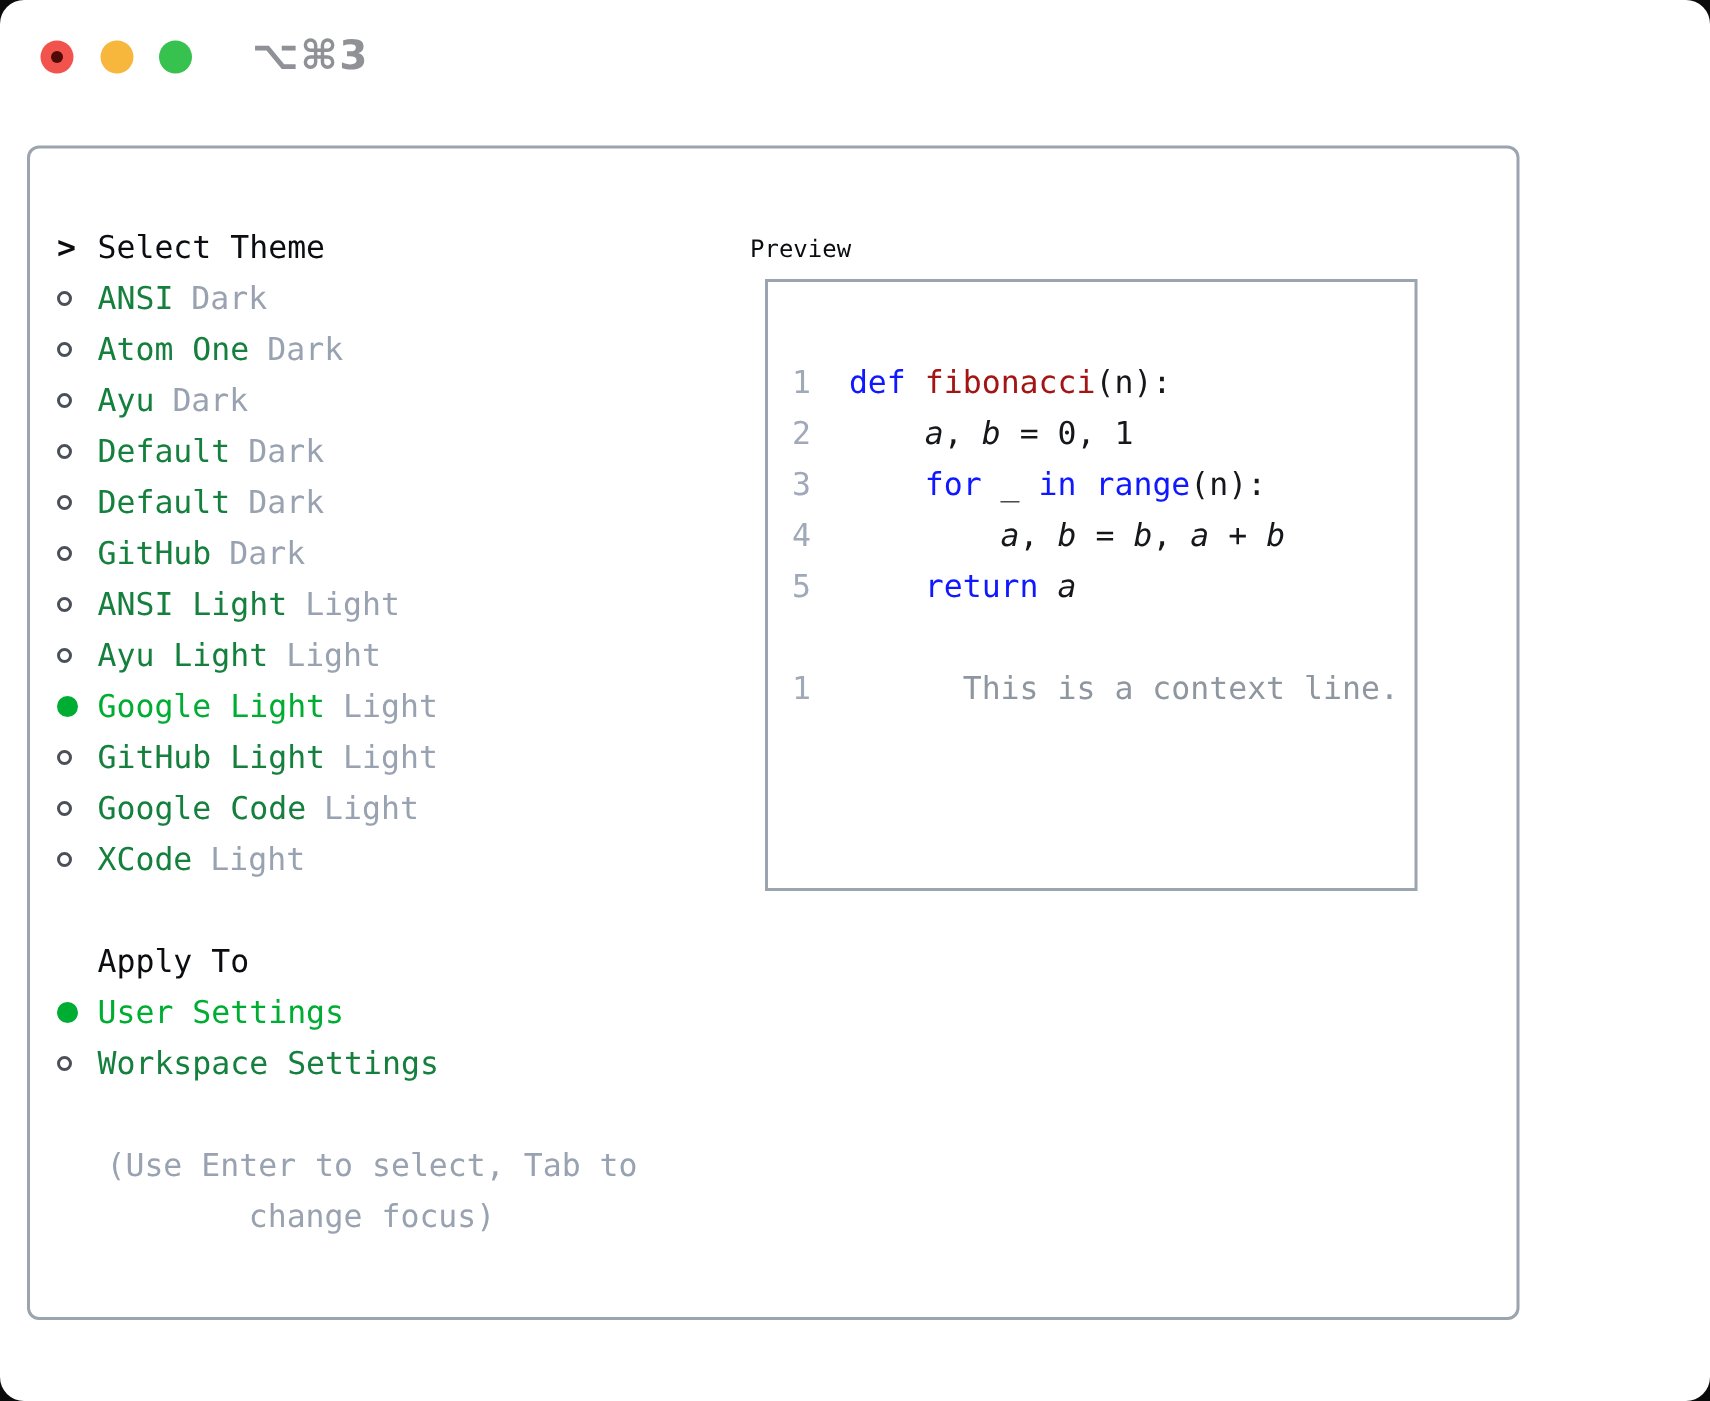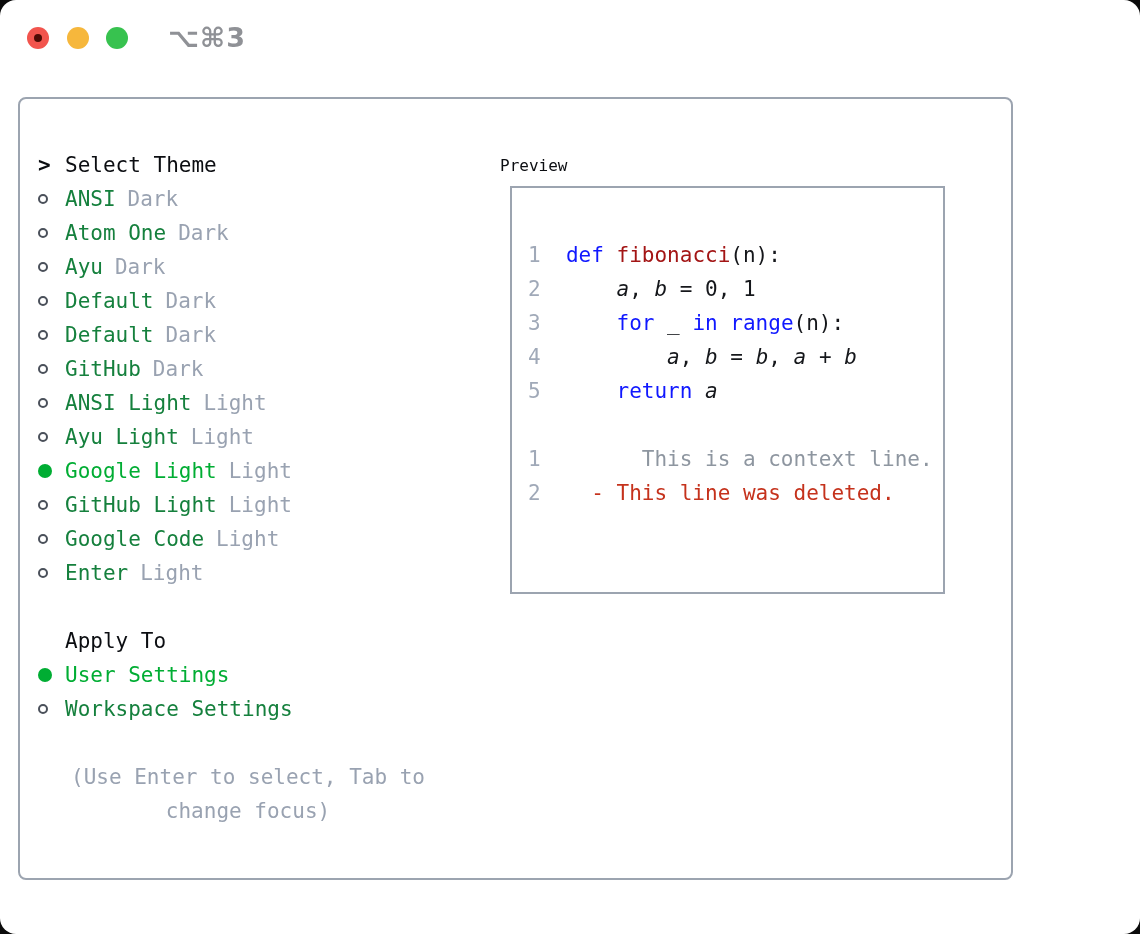--- a/index.html
+++ b/index.html
@@ -96,21 +96,21 @@
           <div class="row"><span class="mark"><span class="circ"></span></span><span class="t-name">Atom One</span><span class="variant">Dark</span></div>
           <div class="row"><span class="mark"><span class="circ"></span></span><span class="t-name">Ayu</span><span class="variant">Dark</span></div>
           <div class="row"><span class="mark"><span class="circ"></span></span><span class="t-name">Default</span><span class="variant">Dark</span></div>
           <div class="row"><span class="mark"><span class="circ"></span></span><span class="t-name">Default</span><span class="variant">Dark</span></div>
           <div class="row"><span class="mark"><span class="circ"></span></span><span class="t-name">GitHub</span><span class="variant">Dark</span></div>
           <div class="row"><span class="mark"><span class="circ"></span></span><span class="t-name">ANSI Light</span><span class="variant">Light</span></div>
           <div class="row"><span class="mark"><span class="circ"></span></span><span class="t-name">Ayu Light</span><span class="variant">Light</span></div>
           <div class="row"><span class="mark"><span class="circ sel"></span></span><span class="t-name green">Google Light</span><span class="variant">Light</span></div>
           <div class="row"><span class="mark"><span class="circ"></span></span><span class="t-name">GitHub Light</span><span class="variant">Light</span></div>
           <div class="row"><span class="mark"><span class="circ"></span></span><span class="t-name">Google Code</span><span class="variant">Light</span></div>
-          <div class="row"><span class="mark"><span class="circ"></span></span><span class="t-name">Enter</span><span class="variant">Light</span></div>
+          <div class="row"><span class="mark"><span class="circ"></span></span><span class="t-name">XCode</span><span class="variant">Light</span></div>
         </div>
 
       <div class="apply-block">
         <div class="row">
           <span class="mark"></span>
           <span class="title-text">Apply To</span>
         </div>
         <div id="apply-list">
             <div class="row"><span class="mark"><span class="circ sel"></span></span><span class="t-name green">User Settings</span></div>
             <div class="row"><span class="mark"><span class="circ"></span></span><span class="t-name">Workspace Settings</span></div>
@@ -125,18 +125,17 @@
         <span class="title-text">Preview</span>
       </div>
       <div class="preview-box" id="preview-box">
           <div class="cl"><span class="ln">1</span><span class="seg-plain">  </span><span class="seg-kw">def</span><span class="seg-plain"> </span><span class="seg-fn">fibonacci</span><span class="seg-plain">(n):</span></div>
           <div class="cl"><span class="ln">2</span><span class="seg-plain">      </span><span class="seg-var">a</span><span class="seg-plain">, </span><span class="seg-var">b</span><span class="seg-plain"> = 0, 1</span></div>
           <div class="cl"><span class="ln">3</span><span class="seg-plain">      </span><span class="seg-kw">for</span><span class="seg-plain"> _ </span><span class="seg-kw">in</span><span class="seg-plain"> </span><span class="seg-kw">range</span><span class="seg-plain">(n):</span></div>
           <div class="cl"><span class="ln">4</span><span class="seg-plain">          </span><span class="seg-var">a</span><span class="seg-plain">, </span><span class="seg-var">b</span><span class="seg-plain"> = </span><span class="seg-var">b</span><span class="seg-plain">, </span><span class="seg-var">a</span><span class="seg-plain"> + </span><span class="seg-var">b</span></div>
           <div class="cl"><span class="ln">5</span><span class="seg-plain">      </span><span class="seg-kw">return</span><span class="seg-plain"> </span><span class="seg-var">a</span></div>
           <div class="cl"><span class="ln"></span></div>
           <div class="cl"><span class="ln">1</span><span class="seg-ctx">        This is a context line.</span></div>
-          <div class="cl"><span class="ln">2</span><span class="seg-del">    - This line was deleted.</span></div>
         </div>
     </div>
 
   </div>
 </div>
 
 </body></html>

